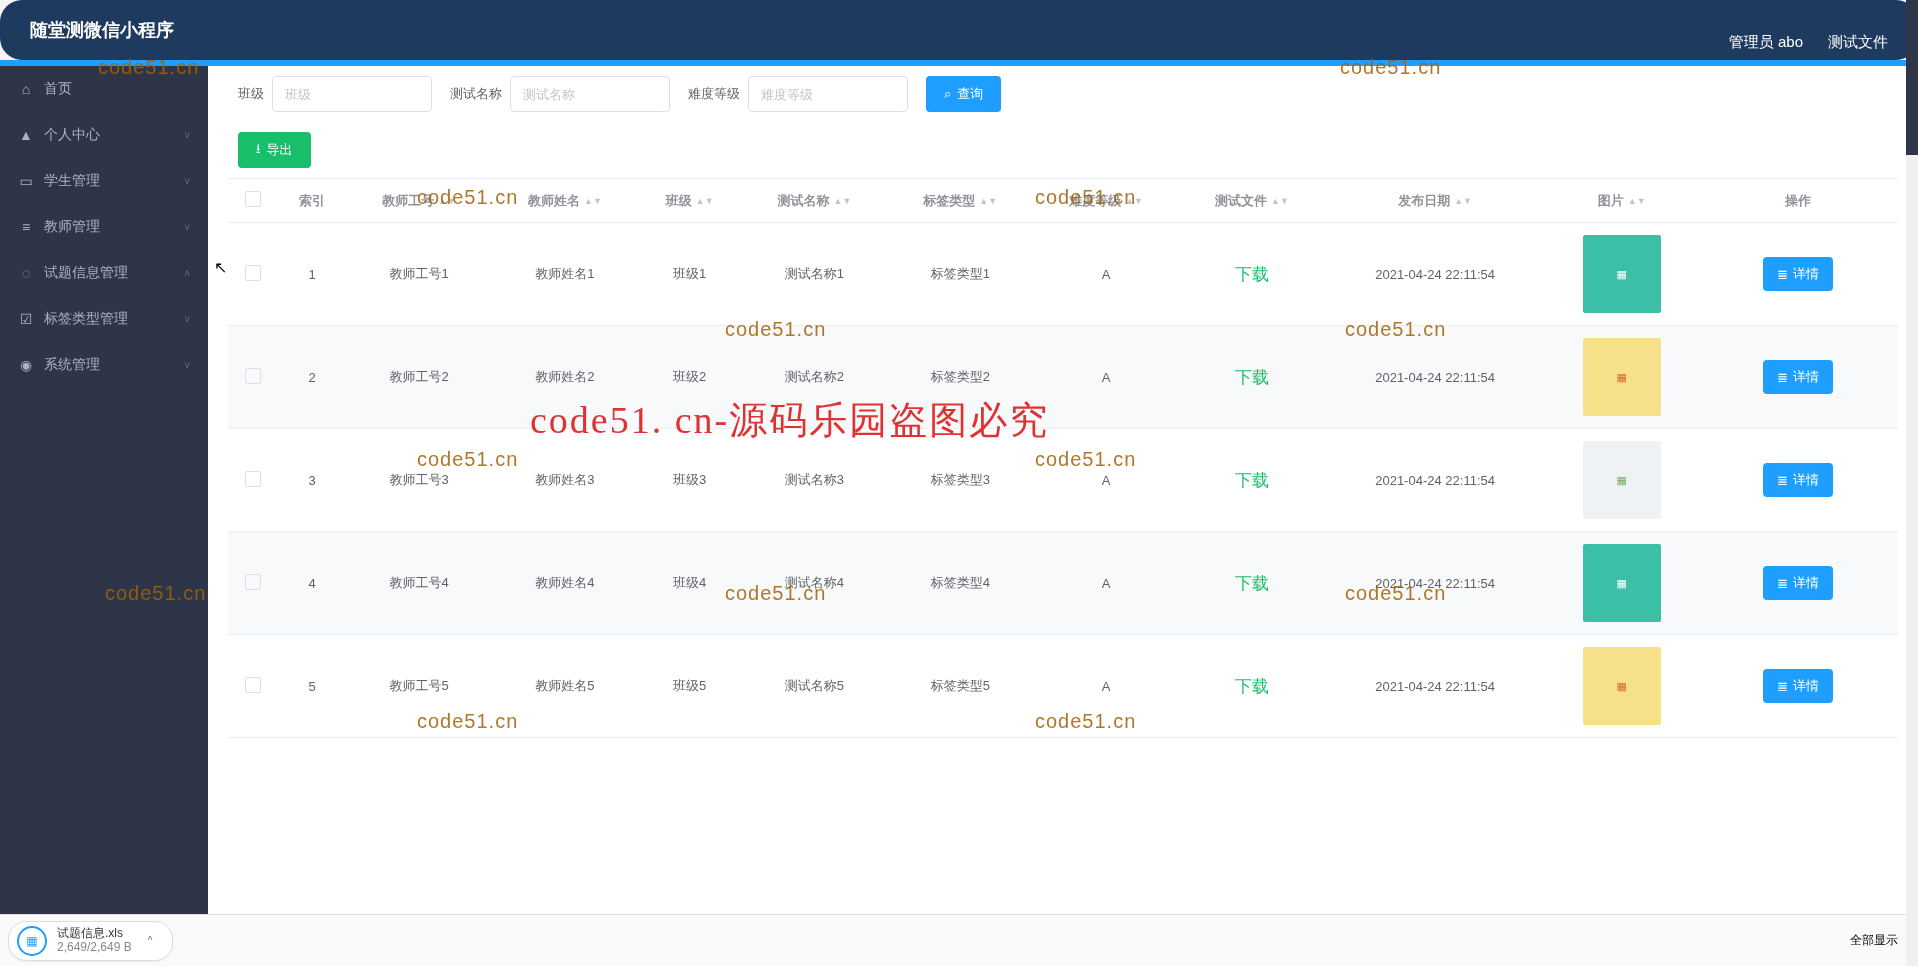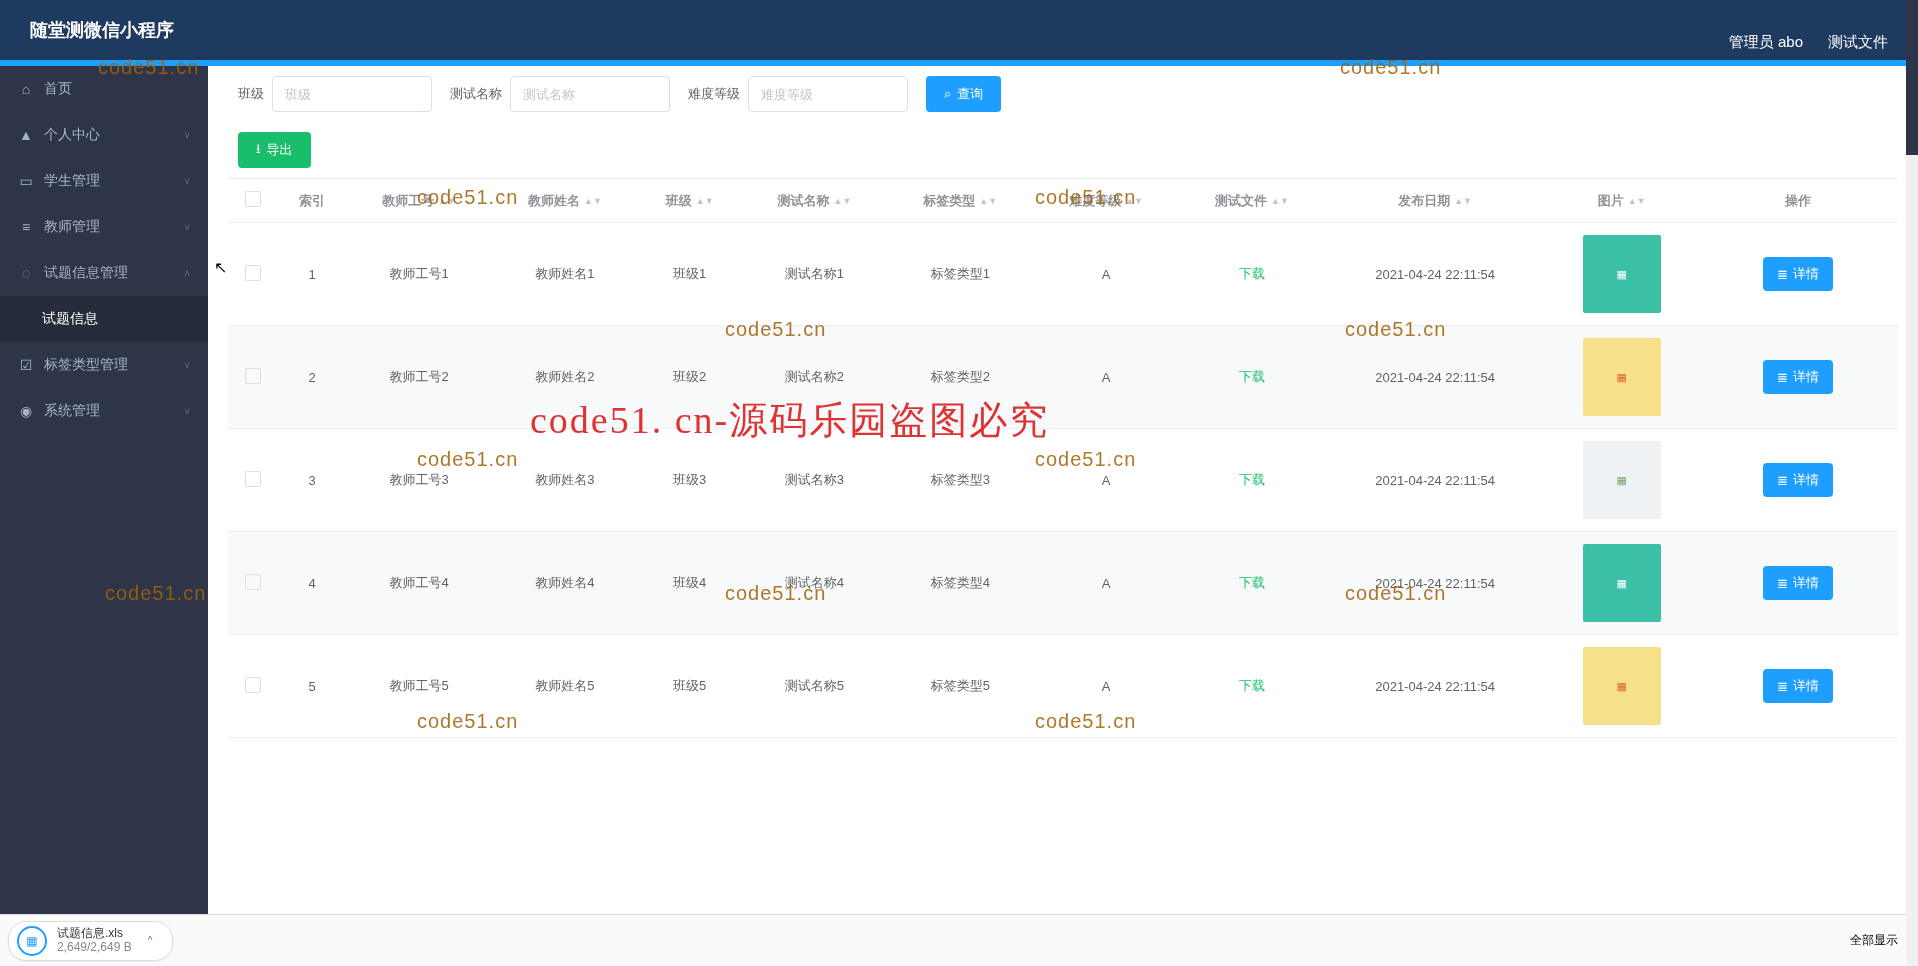--- a/index.html
+++ b/index.html
@@ -1,17 +1,17 @@
 <!DOCTYPE html>
 <html><head>
 <meta charset="utf-8">
 <style>
 * { margin:0; padding:0; box-sizing:border-box; font-family: "Microsoft YaHei", Arial, sans-serif; }
 body { background:#f5f5f5; width:1918px; height:966px; overflow:hidden; position:relative; }
-.topbar { background:#1f3a5f; height:60px; display:flex; align-items:center; justify-content:space-between; padding:0 30px; color:#fff; }
+.topbar { background:#1f3a5f; height:60px; display:flex; align-items:center; justify-content:space-between; padding:0 30px; color:#fff;border-radius:22px; }
 .topbar .brand { font-size:18px; font-weight:bold; }
 .topbar .right { display:flex; gap:25px; font-size:15px;margin-top:24px; }
 .topbar .right span { cursor:pointer; }
 .bluebar { height:6px; background:#1e9fff; }
 .main { display:flex; height:calc(100% - 66px - 52px); }
 .sidebar { width:208px; background:#2e3548; color:#aab2c7; flex-shrink:0; }
 .sidebar .item { display:flex; align-items:center; padding:14px 18px; font-size:14px; cursor:pointer; justify-content:space-between; }
 .sidebar .item .left { display:flex; align-items:center; gap:10px; }
 .sidebar .item .chev { font-size:10px; color:#6a7185; }
 .sidebar .subitem { padding:14px 18px 14px 42px; font-size:14px; color:#fff; background:#262c3c; cursor:pointer; }
@@ -26,21 +26,21 @@
 .btn-primary { background:#1e9fff; }
 .btn-success { background:#19be6b; }
 .exportbar { padding:10px 0 10px 10px; }
 .table-wrap { border-top:1px solid #ebeef5; }
 table { width:100%; border-collapse:collapse; background:#fff; }
 th, td { border-bottom:1px solid #ebeef5; padding:12px 8px; text-align:center; font-size:13px; color:#606266; }
 th { font-weight:600; color:#909399; position:relative; }
 th .sorter { display:inline-flex; flex-direction:column; margin-left:4px; vertical-align:middle; line-height:6px; font-size:9px; color:#c0c4cc; }
 tbody tr:nth-child(even) { background:#f8f9fb; }
 .chk { width:16px; height:16px; border:1px solid #dcdfe6; border-radius:2px; display:inline-block; }
-.dl-link { color:#19be6b; font-size:13px; cursor:pointer; }
+.dl-link { color:#19be6b; font-size:17px; cursor:pointer; }
 .img-cell { width:78px; height:78px; background:#3bbfa6; display:inline-flex; align-items:center; justify-content:center; border-radius:2px; color:#fff; font-size:11px; }
 .img-cell.alt1 { background:#f7e08a; color:#d86a2a; }
 .img-cell.alt2 { background:#eef2f5; color:#7aa86f; }
 .detail-btn { background:#1e9fff; color:#fff; border:none; border-radius:4px; padding:8px 14px; font-size:13px; cursor:pointer; display:inline-flex; align-items:center; gap:5px; }
 .watermark-big { position:absolute; left:530px; top:395px; color:#d33; font-size:38px; font-family: SimSun, serif; letter-spacing:2px; pointer-events:none; z-index:50; }
 .wm { position:absolute; color:#a16207; font-size:20px; letter-spacing:1px; pointer-events:none; z-index:40; opacity:0.85; }
 .dl-bar { position:absolute; left:0; bottom:0; width:100%; height:52px; background:#fafafa; border-top:1px solid #ddd; display:flex; align-items:center; justify-content:space-between; padding:0 20px 0 8px; }
 .dl-chip { display:flex; align-items:center; gap:10px; border:1px solid #ddd; border-radius:18px; padding:4px 20px 4px 8px; background:#fff; box-shadow:0 1px 2px rgba(0,0,0,.05); position:relative; }
 .dl-chip .circ { width:30px; height:30px; border:2px solid #1e9fff; border-radius:50%; display:flex; align-items:center; justify-content:center; color:#1e9fff; font-size:12px; }
 .dl-chip .txt { display:flex; flex-direction:column; line-height:1.1; }
@@ -93,21 +93,20 @@
         </span>
         <span class="chev">˅</span>
       </div>
       <div class="item">
         <span class="left">
           <span class="ico">◌</span>
           <span>试题信息管理</span>
         </span>
         <span class="chev">˄</span>
       </div>
-      <div class="subitem">试题信息</div>
       <div class="item">
         <span class="left">
           <span class="ico">☑</span>
           <span>标签类型管理</span>
         </span>
         <span class="chev">˅</span>
       </div>
       <div class="item">
         <span class="left">
           <span class="ico">◉</span>

